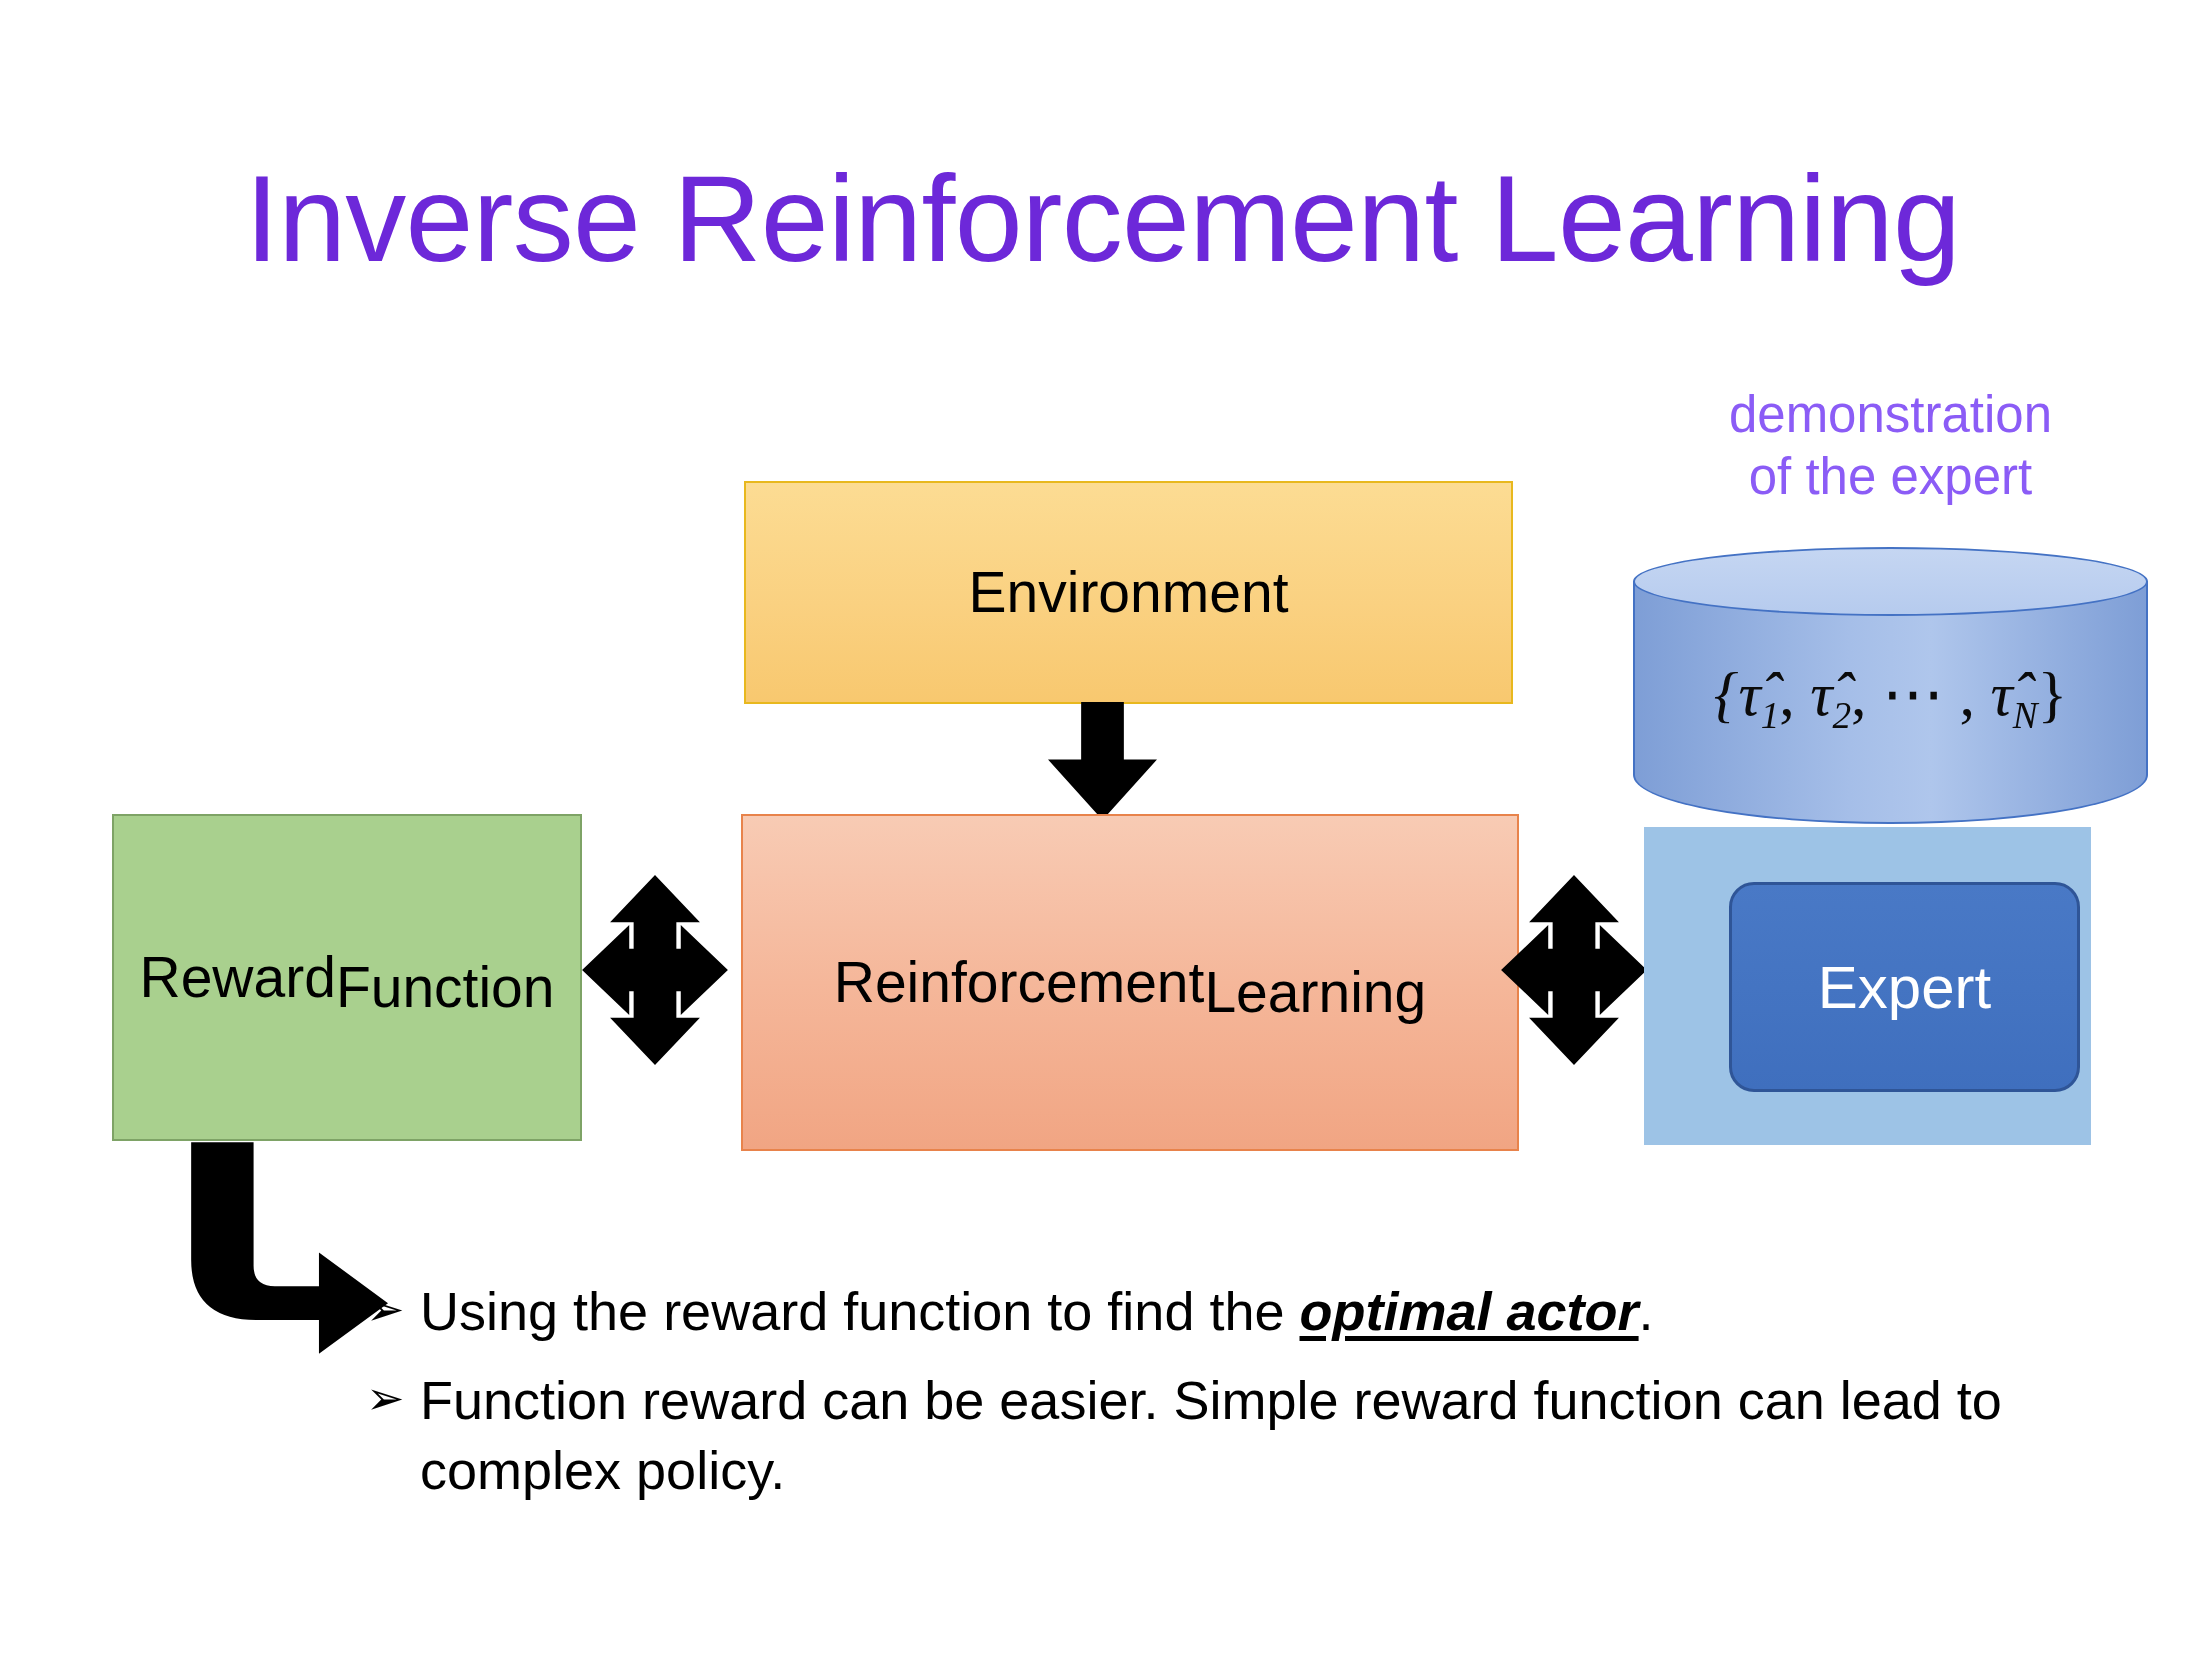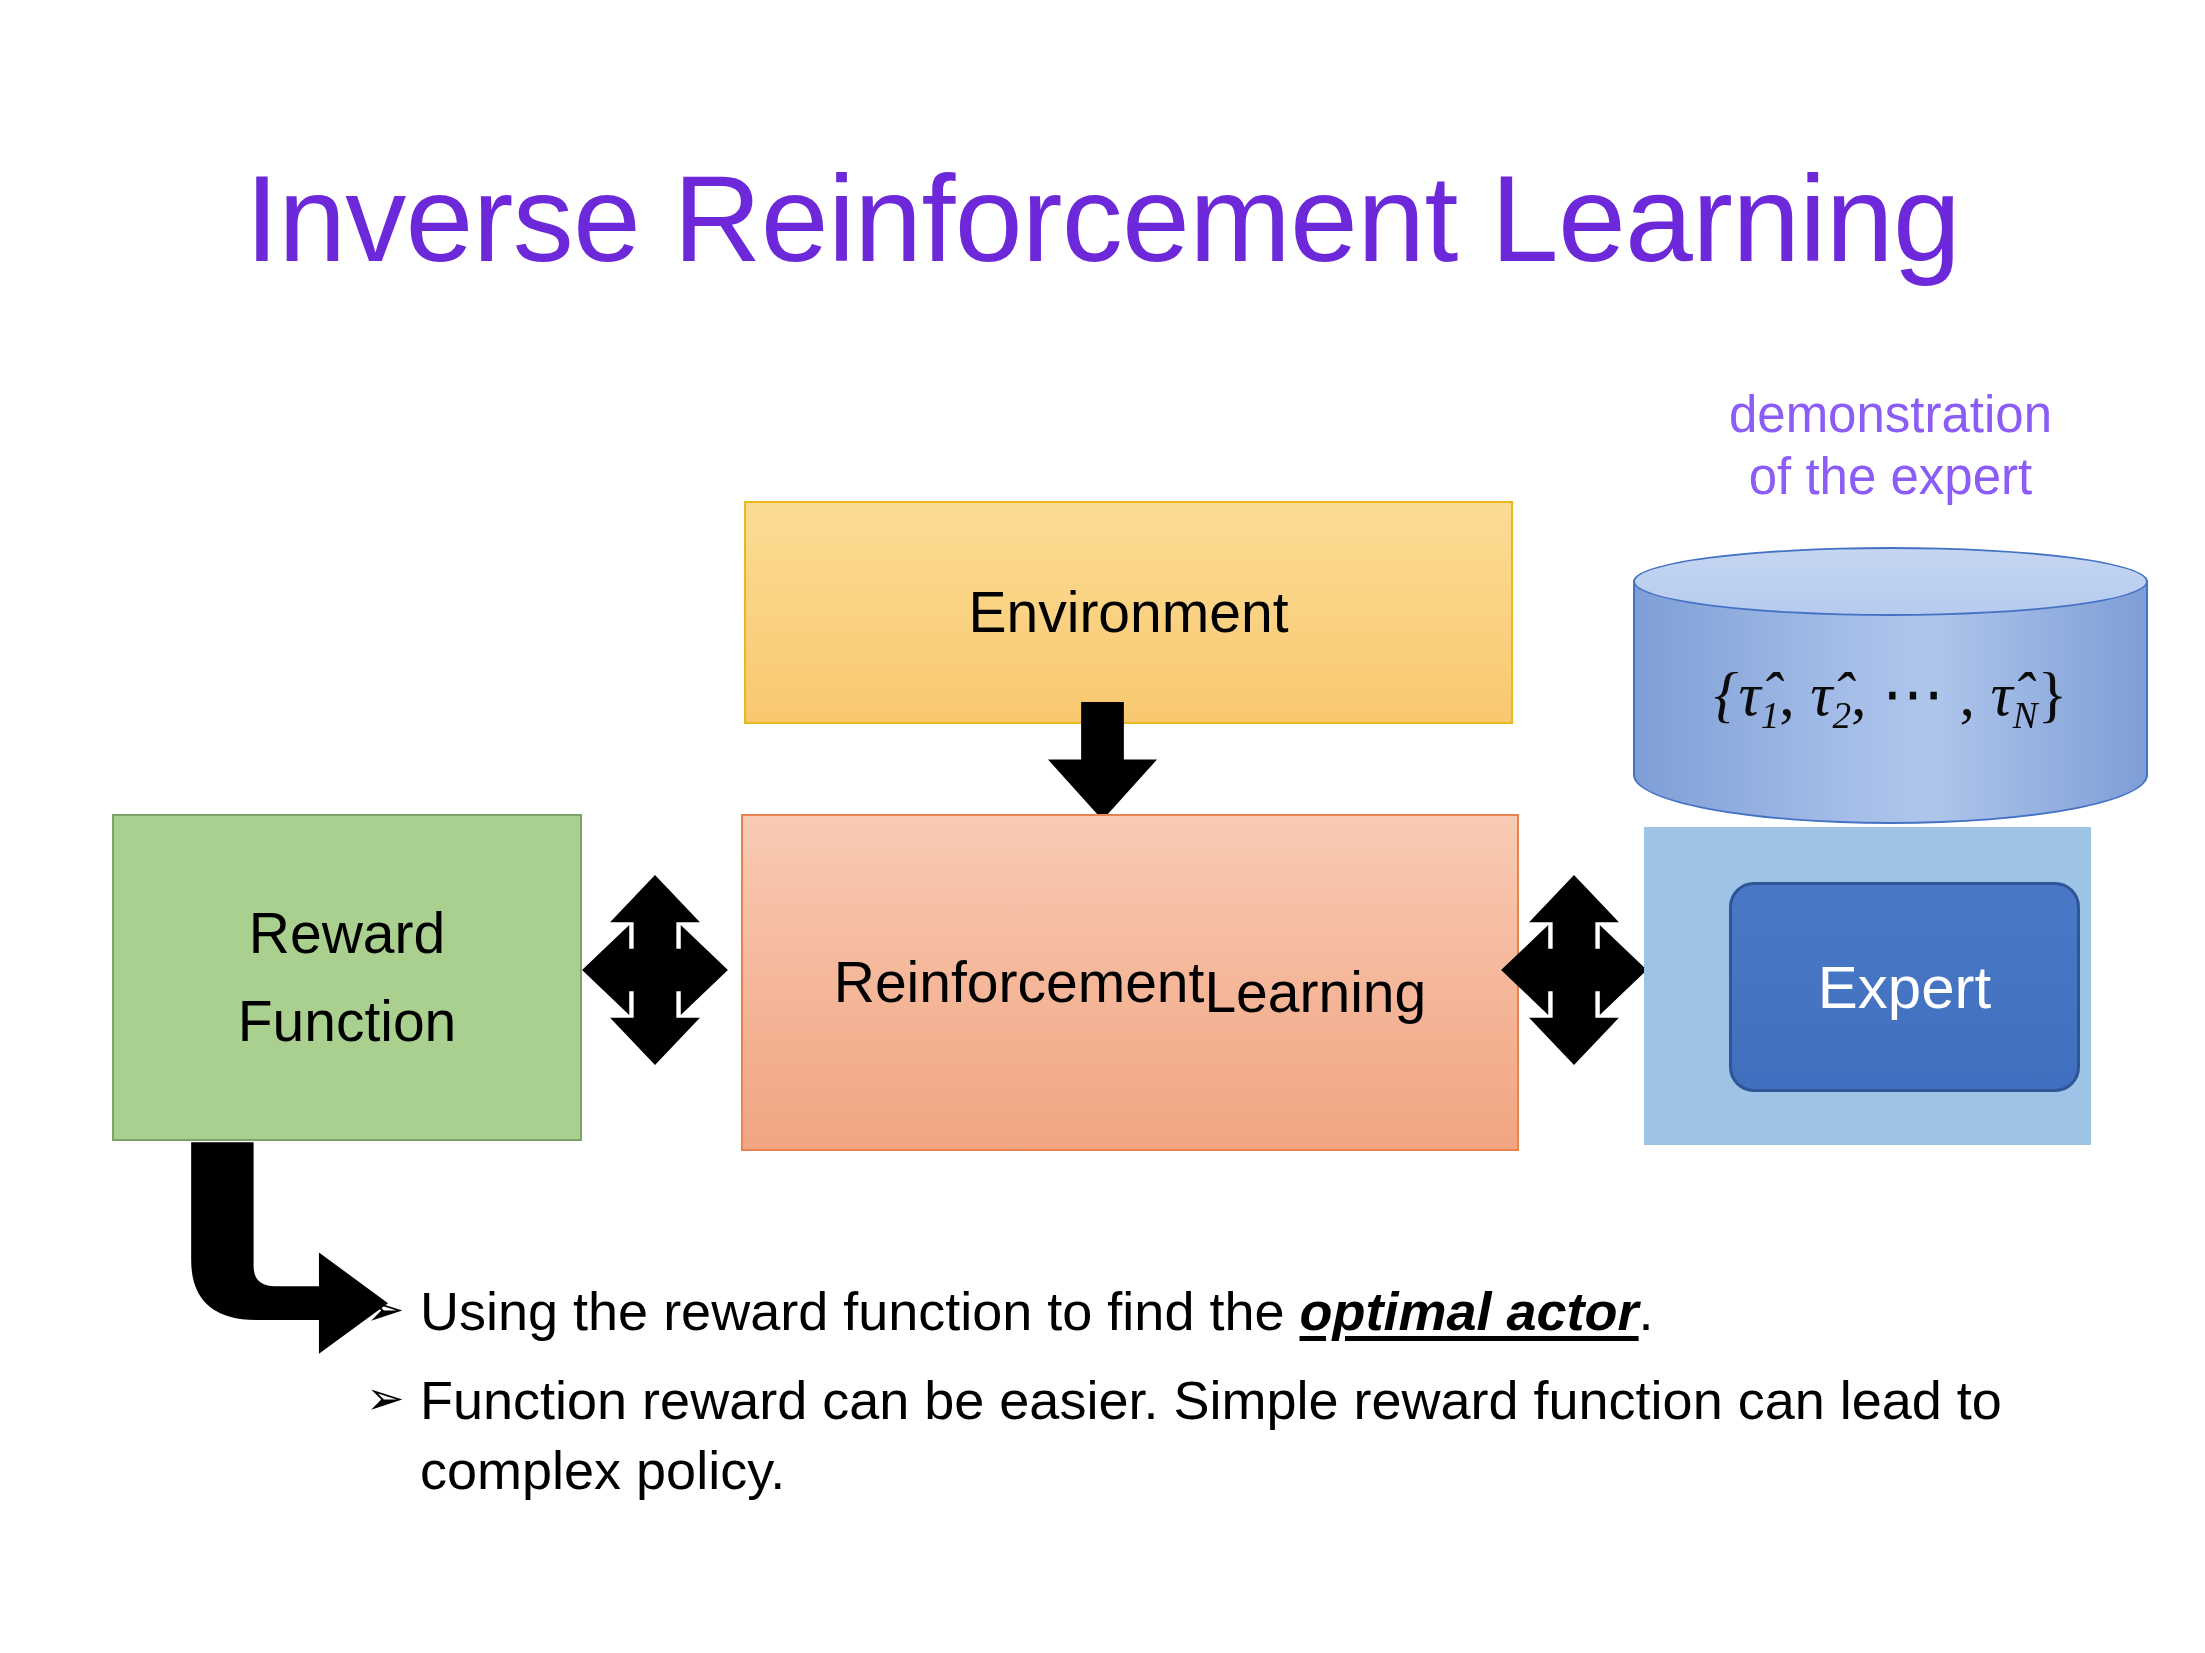--- a/index.html
+++ b/index.html
@@ -47,33 +47,32 @@
 
   
   #env-box {
     left: 744px;
     top: 481px;
     width: 769px;
     height: 223px;
     background: linear-gradient(180deg, #FCDC93 0%, #FAD181 55%, #F8C86F 100%);
     border: 2.9px solid #E8B81E;
     font-size: 57px;
-    margin-top: 20px;
   }
 
   
   #reward-box {
     left: 112px;
     top: 814px;
     width: 470px;
     height: 327px;
     background: #A9D08E;
     border: 2.2px solid #7EA366;
     font-size: 57px;
-    flex-direction: column;
+    flex-direction: row;
   }
 
   
   #rl-box {
     left: 741px;
     top: 814px;
     width: 778px;
     height: 337px;
     background: linear-gradient(180deg, #F8CBB4 0%, #F5B79A 50%, #F1A583 100%);
     border: 2.2px solid #E8834B;

